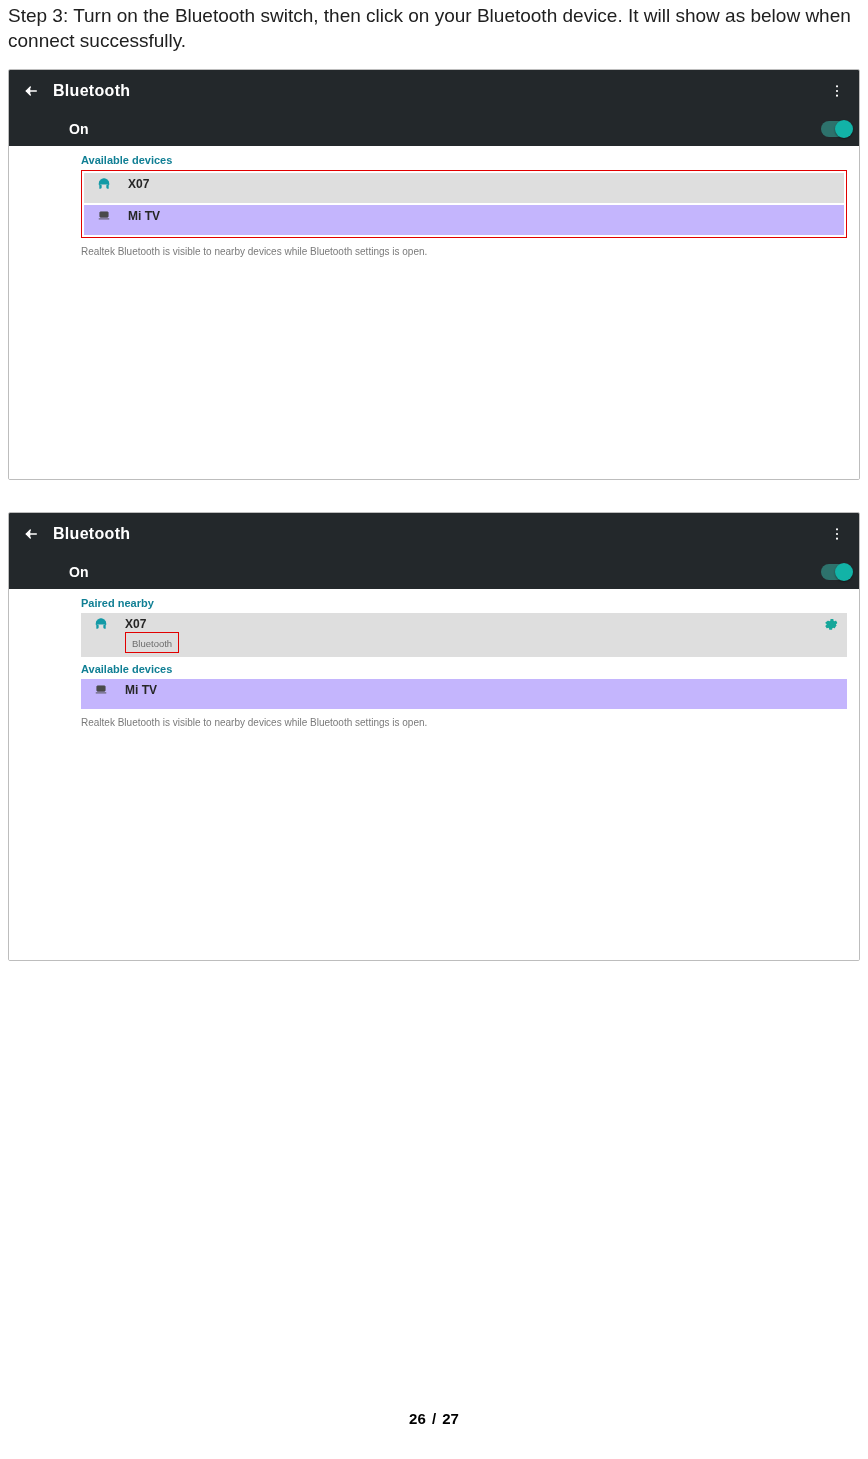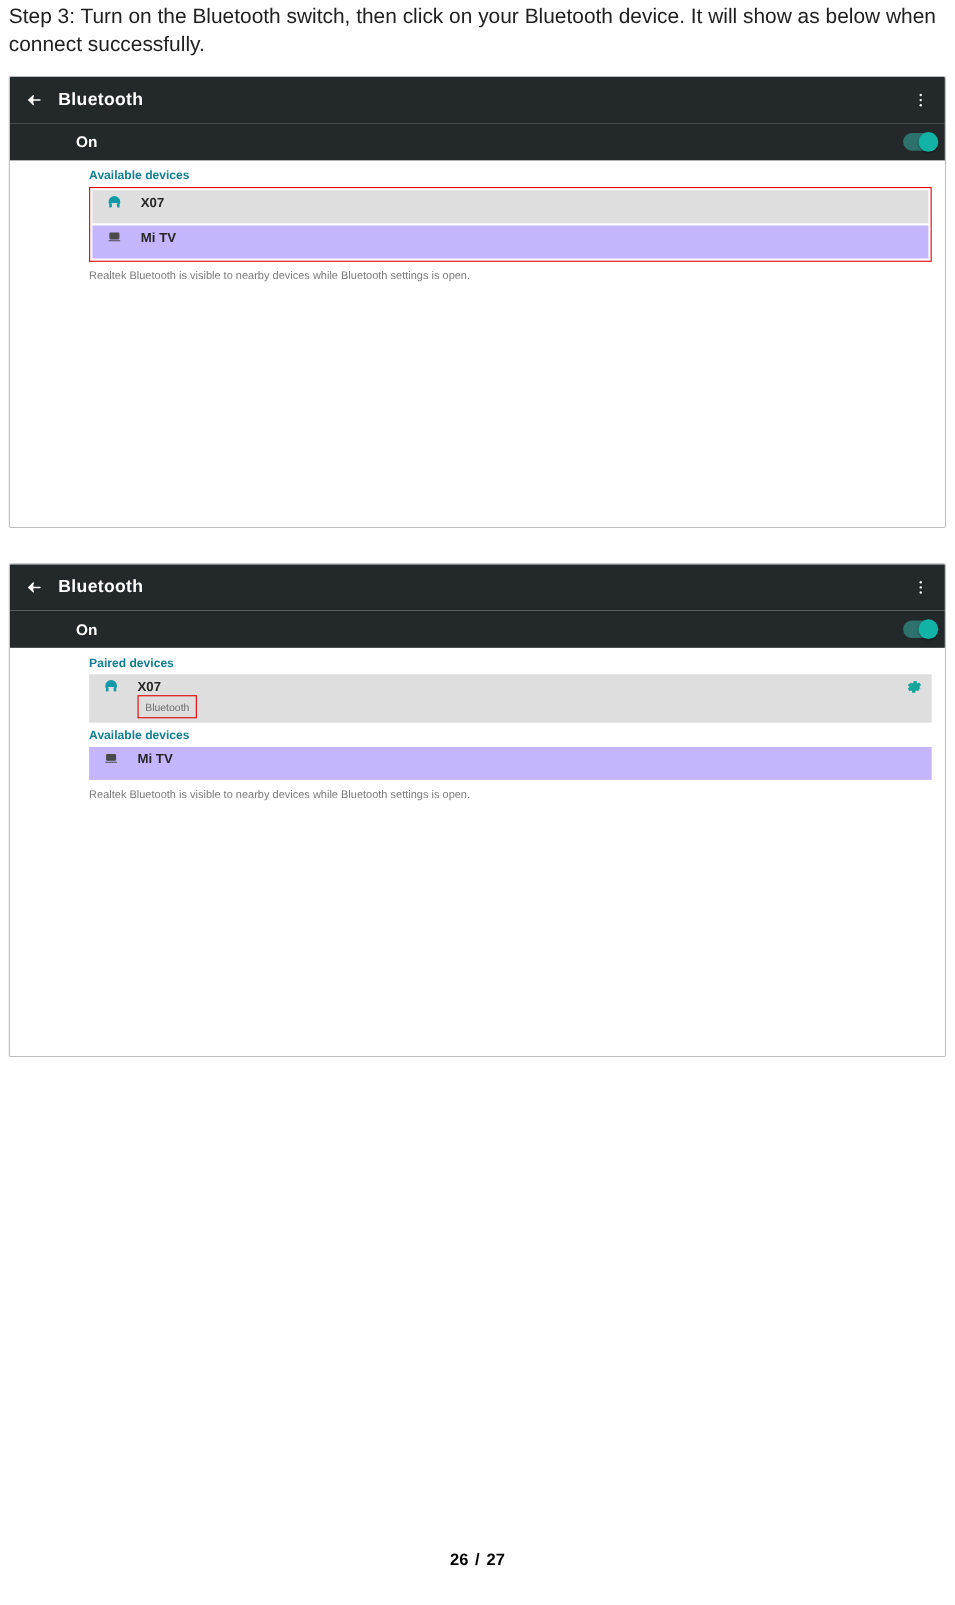--- a/index.html
+++ b/index.html
@@ -142,21 +142,21 @@
       </div>
       <div class="onrow">
         <span class="label">On</span>
         <div class="spacer"></div>
         <div class="toggle">
           <div class="track"></div>
           <div class="thumb"></div>
         </div>
       </div>
       <div class="content">
-        <div class="sect-title">Paired devices</div>
+        <div class="sect-title">Paired nearby</div>
         <div class="row sel">
           <div class="iconbox">
             <svg class="svg-icon sm teal" viewBox="0 0 24 24" fill="none" stroke="#129aa6" stroke-width="2" stroke-linecap="round">
               <path d="M4 13v-2a8 8 0 0 1 16 0v2"></path>
               <path d="M4 13h2a2 2 0 0 1 2 2v3a2 2 0 0 1-2 2H4v-7z" fill="#129aa6" stroke="none"></path>
               <path d="M20 13h-2a2 2 0 0 0-2 2v3a2 2 0 0 0 2 2h2v-7z" fill="#129aa6" stroke="none"></path>
             </svg>
           </div>
           <div>
             <div class="device-name">X07</div>

